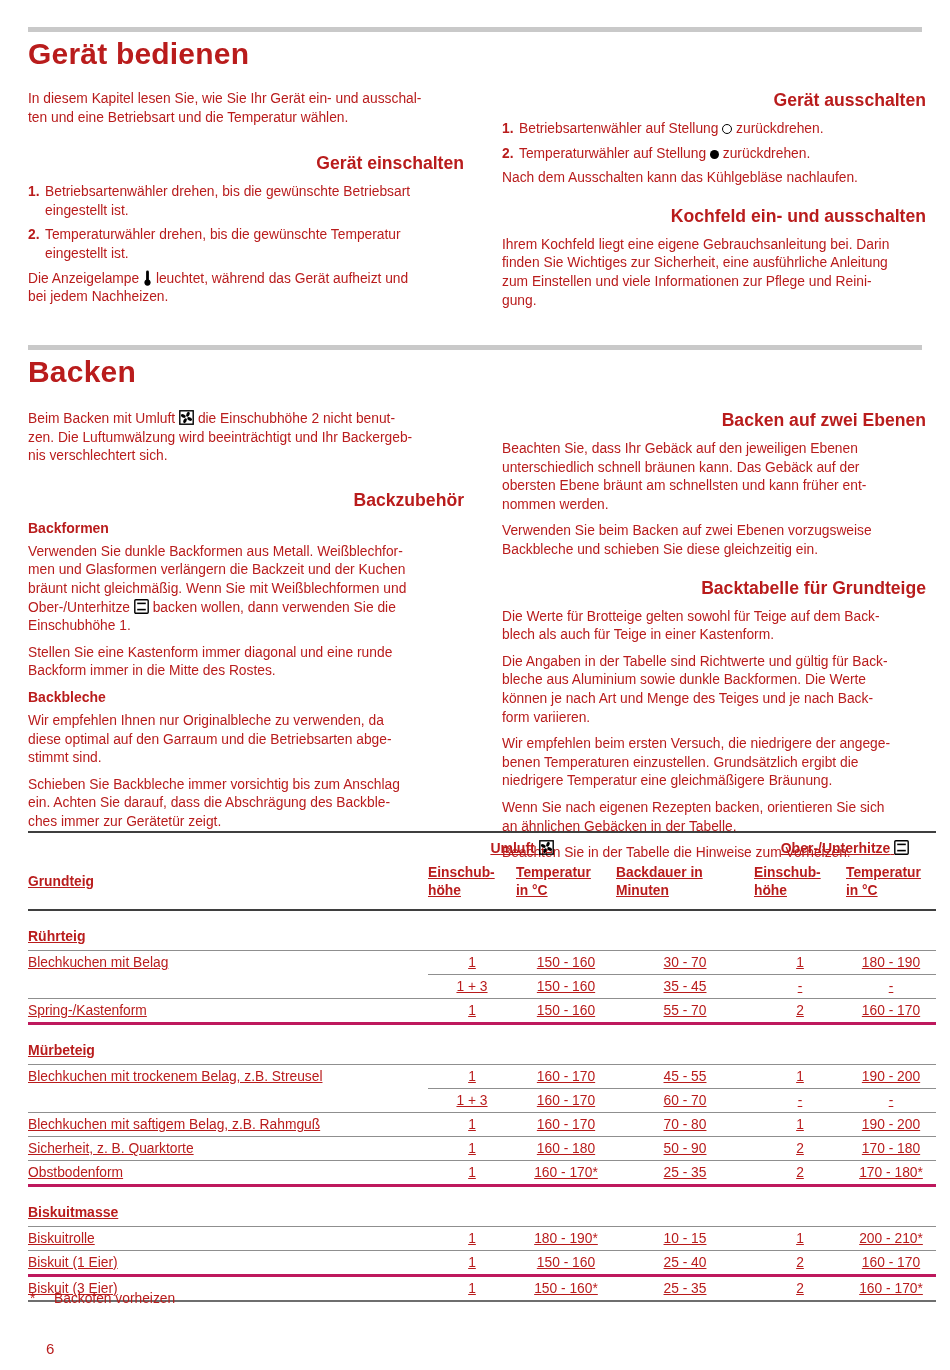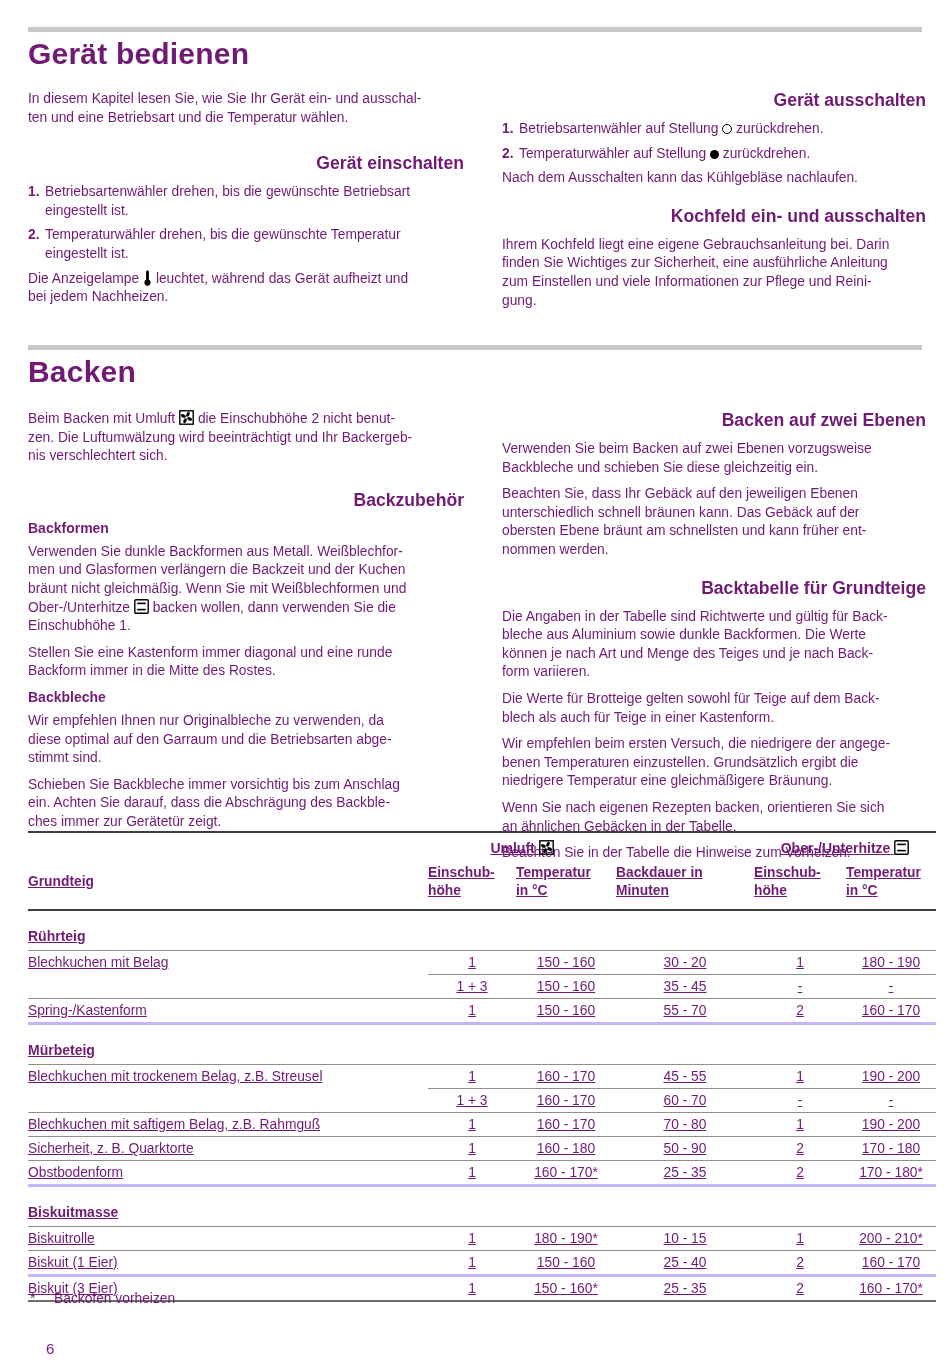--- a/index.html
+++ b/index.html
@@ -1,17 +1,17 @@
 <!DOCTYPE html>
 <html><head>
 <meta charset="utf-8">
 <style>
   html,body{margin:0;padding:0;background:#ffffff;}
   .page{position:relative;width:950px;height:1370px;background:#ffffff;overflow:hidden;
-        font-family:"Liberation Sans","DejaVu Sans",sans-serif;color:#701a75;}
+        font-family:"Liberation Sans","DejaVu Sans",sans-serif;color:#b91c1c;}
   .bar{position:absolute;left:28px;width:894px;height:5px;background:#c9c9c9;}
   .h1{position:absolute;left:28px;margin:0;font-size:30px;font-weight:bold;letter-spacing:.2px;line-height:32px;}
   .cols{position:absolute;left:28px;display:flex;align-items:flex-start;}
   .col-left{width:436px;margin-right:38px;}
   .col-right{width:424px;}
   .col-left > :first-child,.col-right > :first-child{margin-top:0;}
   h2{font-size:17.6px;line-height:20px;margin:18px 0 10px;font-weight:bold;text-align:right;}
   h3{font-size:14px;line-height:16px;margin:1px 0 7px;font-weight:bold;}
   .body{font-size:13.8px;line-height:18.6px;margin:0 0 8px;white-space:pre-line;}
   .li{display:flex;font-size:13.8px;line-height:18.6px;margin:0 0 6px;}
@@ -26,21 +26,21 @@
   table{border-collapse:collapse;width:908px;table-layout:fixed;border-top:2px solid #3f3f3f;text-decoration:underline;}
   td,th{padding:0;font-size:13.8px;vertical-align:top;}
   tr.grouphead td{font-weight:bold;text-align:center;padding:7px 0 2px;font-size:14px;}
   tr.colhead th{font-weight:bold;text-align:left;white-space:pre-line;line-height:17.5px;
                 padding:6px 0 10px;border-bottom:2px solid #3f3f3f;}
   tr.colhead th.c1{text-align:left;vertical-align:middle;}
   tr.label td{font-weight:bold;font-size:14px;padding:17px 0 6px;border-bottom:1.5px solid #8f8f8f;}
   tr.row td{padding:4px 0 4px;border-bottom:1.5px solid #8f8f8f;text-align:center;}
   tr.row td.c1{text-align:left;}
   tr.row.split td.c1{border-bottom:none;}
-  tr.row.thick td{border-bottom:3px solid #c4b5fd;}
+  tr.row.thick td{border-bottom:3px solid #be185d;}
   tr.row.final td{border-bottom:2px solid #6e6e6e;}
 
   .footnote{position:absolute;left:30px;top:1291px;font-size:13.8px;}
   .footnote .star{display:inline-block;width:24px;}
   .pagenum{position:absolute;left:46px;top:1340px;font-size:15px;}
 </style>
 </head>
 <body>
 
 <div class="page">
@@ -120,33 +120,33 @@
       <h3>Backbleche</h3>
       <p class="body">Wir empfehlen Ihnen nur Originalbleche zu verwenden, da
 diese optimal auf den Garraum und die Betriebsarten abge-
 stimmt sind.</p>
       <p class="body">Schieben Sie Backbleche immer vorsichtig bis zum Anschlag
 ein. Achten Sie darauf, dass die Abschrägung des Backble-
 ches immer zur Gerätetür zeigt.</p>
     </div>
     <div class="col-right">
       <h2>Backen auf zwei Ebenen</h2>
-      <p class="body">Verwenden Sie beim Backen auf zwei Ebenen vorzugsweise
-Backbleche und schieben Sie diese gleichzeitig ein.</p>
       <p class="body">Beachten Sie, dass Ihr Gebäck auf den jeweiligen Ebenen
 unterschiedlich schnell bräunen kann. Das Gebäck auf der
 obersten Ebene bräunt am schnellsten und kann früher ent-
 nommen werden.</p>
+      <p class="body">Verwenden Sie beim Backen auf zwei Ebenen vorzugsweise
+Backbleche und schieben Sie diese gleichzeitig ein.</p>
       <h2>Backtabelle für Grundteige</h2>
+      <p class="body">Die Werte für Brotteige gelten sowohl für Teige auf dem Back-
+blech als auch für Teige in einer Kastenform.</p>
       <p class="body">Die Angaben in der Tabelle sind Richtwerte und gültig für Back-
 bleche aus Aluminium sowie dunkle Backformen. Die Werte
 können je nach Art und Menge des Teiges und je nach Back-
 form variieren.</p>
-      <p class="body">Die Werte für Brotteige gelten sowohl für Teige auf dem Back-
-blech als auch für Teige in einer Kastenform.</p>
       <p class="body">Wir empfehlen beim ersten Versuch, die niedrigere der angege-
 benen Temperaturen einzustellen. Grundsätzlich ergibt die
 niedrigere Temperatur eine gleichmäßigere Bräunung.</p>
       <p class="body">Wenn Sie nach eigenen Rezepten backen, orientieren Sie sich
 an ähnlichen Gebäcken in der Tabelle.</p>
       <p class="body">Beachten Sie in der Tabelle die Hinweise zum Vorheizen.</p>
     </div>
   </div>
 
   <div class="tablewrap">
@@ -193,21 +193,21 @@
         </tr>
       </thead>
       <tbody>
         <tr class="label">
             <td colspan="6">Rührteig</td>
           </tr>
         <tr class="row split">
           <td class="c1">Blechkuchen mit Belag</td>
           <td>1</td>
           <td>150 - 160</td>
-          <td>30 - 20</td>
+          <td>30 - 70</td>
           <td>1</td>
           <td>180 - 190</td>
         </tr>
         <tr class="row">
           <td class="c1"></td>
           <td>1 + 3</td>
           <td>150 - 160</td>
           <td>35 - 45</td>
           <td>-</td>
           <td>-</td>

